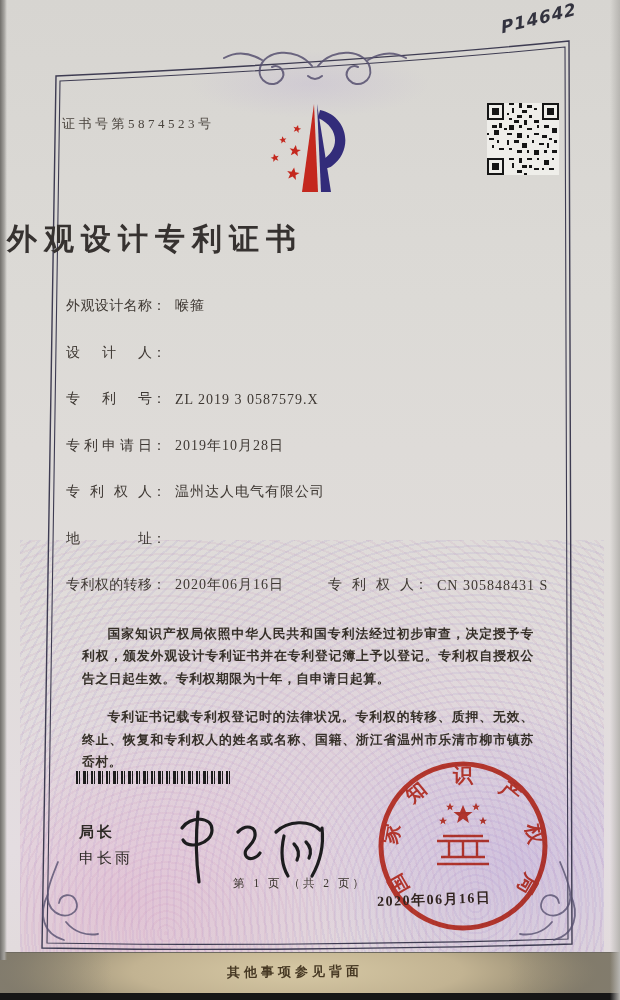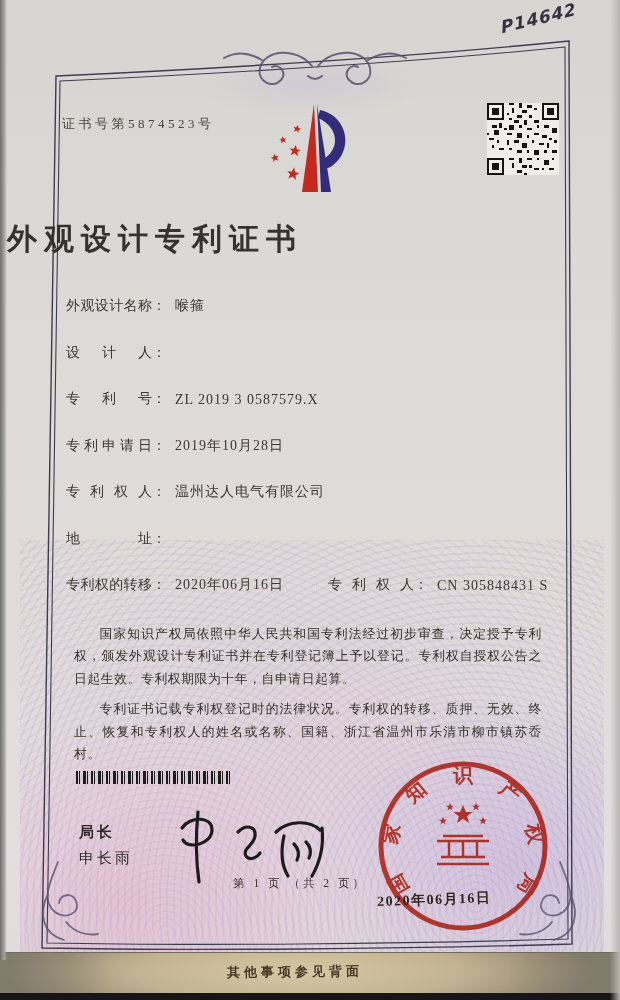--- a/index.html
+++ b/index.html
@@ -36,21 +36,21 @@
   .title{position:absolute;left:0;top:219px;width:620px;text-align:left;
     font-size:30px;font-weight:700;letter-spacing:7px;color:#363230;text-indent:7px;}
 
   .content{position:absolute;left:66px;top:297px;width:484px;color:#3e3833;}
   .frow{display:flex;align-items:flex-end;font-size:14px;margin-bottom:28.5px;white-space:nowrap;}
   .flabel{display:inline-block;width:86px;text-align:justify;text-align-last:justify;letter-spacing:0;}
   .fcolon{margin-right:9px;}
   .fvalue{letter-spacing:1px;}
   .grant2{margin-left:44px;}
   .paras{margin-top:5px;font-size:12.8px;line-height:1.76;letter-spacing:.6px;color:#363029;text-align:justify;}
-  .paras p{margin:8px;text-indent:2em;}
+  .paras p{margin:16px;text-indent:2em;font-weight:bold;}
 
   .barcode{position:absolute;left:76px;top:771px;width:156px;height:13px;
     background:repeating-linear-gradient(90deg,#1c1c1c 0 2px,transparent 2px 3px,#1c1c1c 3px 4px,transparent 4px 7px,#1c1c1c 7px 10px,transparent 10px 11px,#1c1c1c 11px 12px,transparent 12px 15px);}
   .signer-title{position:absolute;left:79px;top:823px;font-size:15px;letter-spacing:3px;color:#2e2a26;font-weight:bold;}
   .signer-name{position:absolute;left:79px;top:849px;font-size:15px;letter-spacing:3px;color:#2e2a26;}
   .signature{position:absolute;left:168px;top:798px;width:185px;height:100px;}
   .seal{position:absolute;left:372px;top:757px;width:182px;height:182px;mix-blend-mode:multiply;}
   .seal-date{position:absolute;left:377px;top:891px;font-size:14px;letter-spacing:1.5px;color:#31241f;
     transform:rotate(-2deg);font-weight:600;}
   .page-footer{position:absolute;left:0;top:876px;width:600px;text-align:center;

